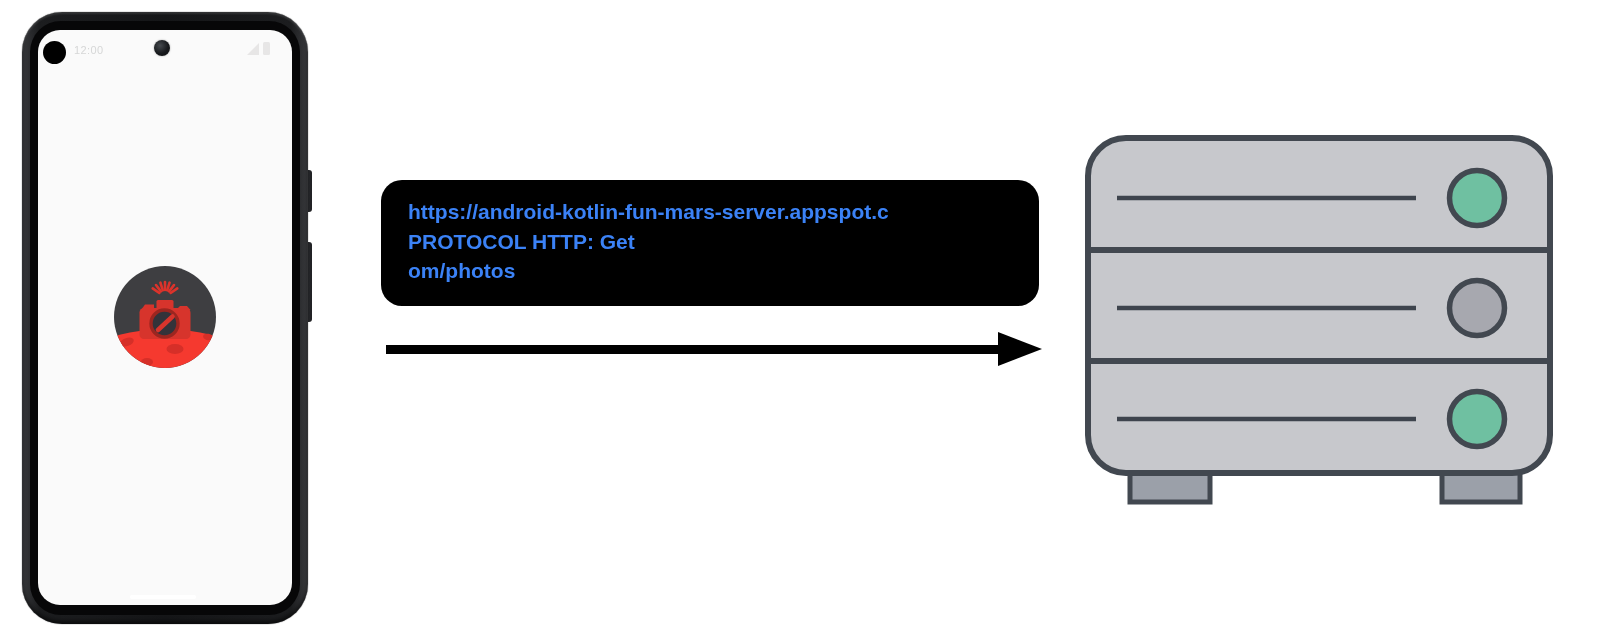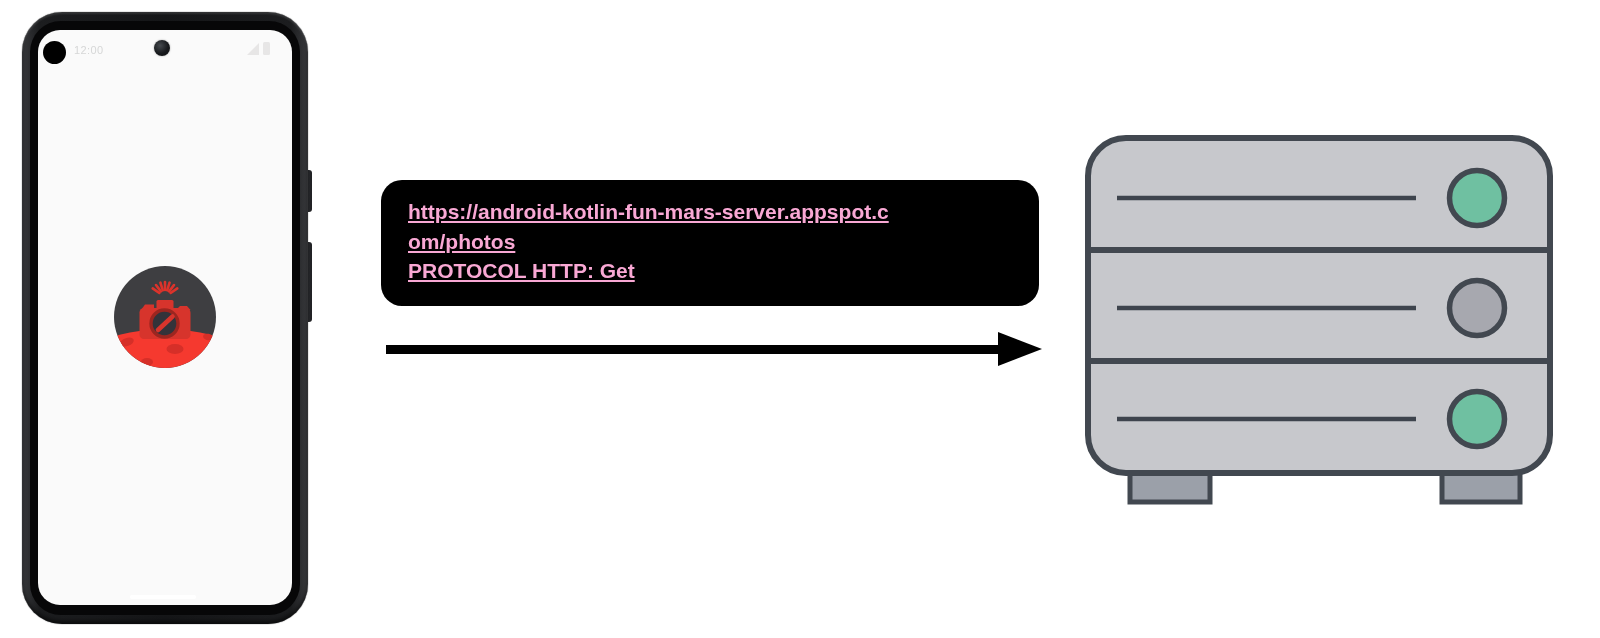--- a/index.html
+++ b/index.html
@@ -42,21 +42,21 @@
   .sb-batt{left:263px;top:42px;width:7px;height:13px;background:#e7e6e6;border-radius:1.5px;z-index:6;}
   .nav-pill{left:130px;top:595px;width:66px;height:4px;border-radius:2px;background:#ffffff;z-index:6;}
   .app-icon{left:114px;top:266px;z-index:6;}
 
   
   .bubble{
     left:381px;top:180px;width:658px;height:126px;border-radius:21px;background:#000000;
     box-sizing:border-box;padding:17px 20px 0 27px;z-index:2;
   }
   .bubble .line{
-    color:#f9a8d4;font-size:21px;line-height:29.5px;font-weight:bold;white-space:nowrap;text-decoration:underline;
+    color:#3b82f6;font-size:21px;line-height:29.5px;font-weight:bold;white-space:nowrap;
   }
 
   
   .arrow-shaft{left:386px;top:345px;width:614px;height:9px;background:#000;z-index:2;}
   .arrow-head{
     left:998px;top:332px;width:0;height:0;z-index:2;
     border-top:17.5px solid transparent;border-bottom:17.5px solid transparent;
     border-left:44px solid #000;
   }
 
@@ -114,22 +114,22 @@
         <polygon points="62,44 66,40 73,40 76.5,44"></polygon>
         <rect x="25.5" y="42" width="51" height="31" rx="4.5"></rect>
       </g>
       <circle cx="50.5" cy="57.5" r="13.5" fill="#33333a" stroke="#9c2620" stroke-width="3.4"></circle>
       <line x1="44" y1="64" x2="58.5" y2="50.5" stroke="#d7342c" stroke-width="4.6" stroke-linecap="round"></line>
     </g>
   </svg>
 
   <div class="abs bubble">
     <div class="line">https://android-kotlin-fun-mars-server.appspot.c</div>
+    <div class="line">PROTOCOL HTTP: Get</div>
     <div class="line">om/photos</div>
-    <div class="line">PROTOCOL HTTP: Get</div>
   </div>
 
   <div class="abs arrow-shaft"></div>
   <div class="abs arrow-head"></div>
 
   <svg class="abs server-art" width="480" height="380" viewBox="0 0 480 380">
 
     <rect x="50" y="332" width="80" height="42" fill="#9ba0a9" stroke="#424850" stroke-width="5"></rect>
     <rect x="362" y="332" width="78" height="42" fill="#9ba0a9" stroke="#424850" stroke-width="5"></rect>
 

